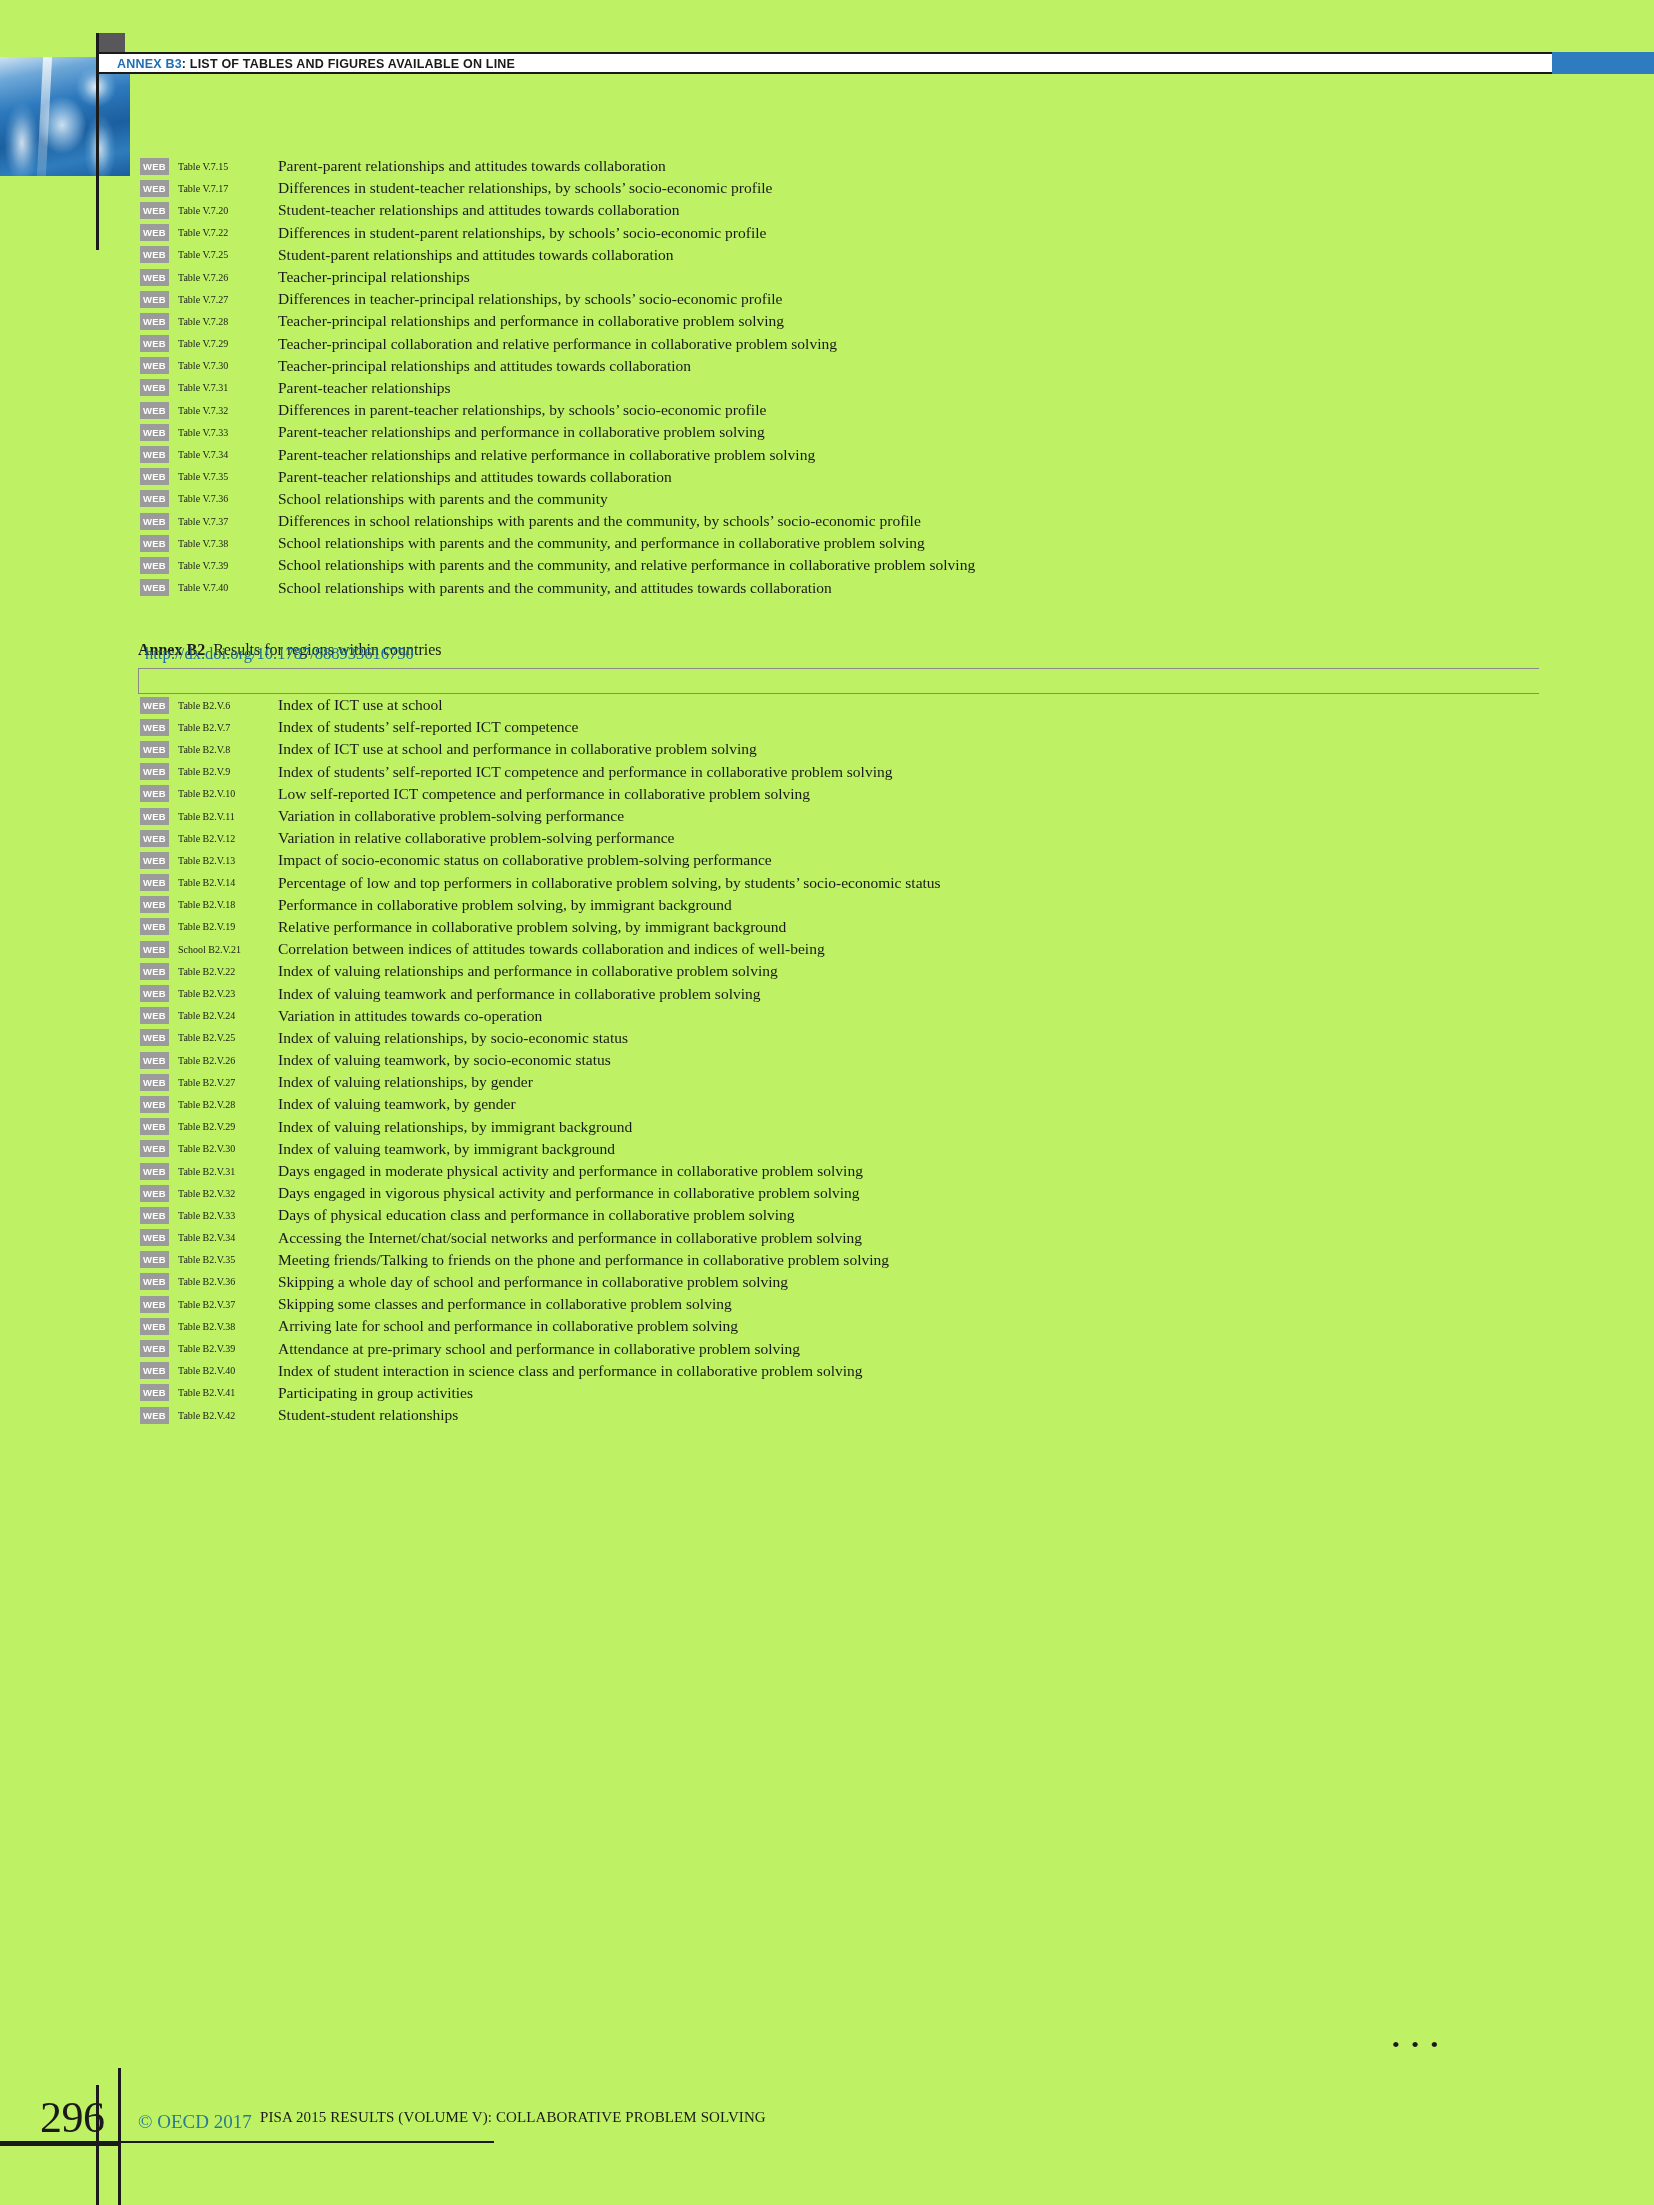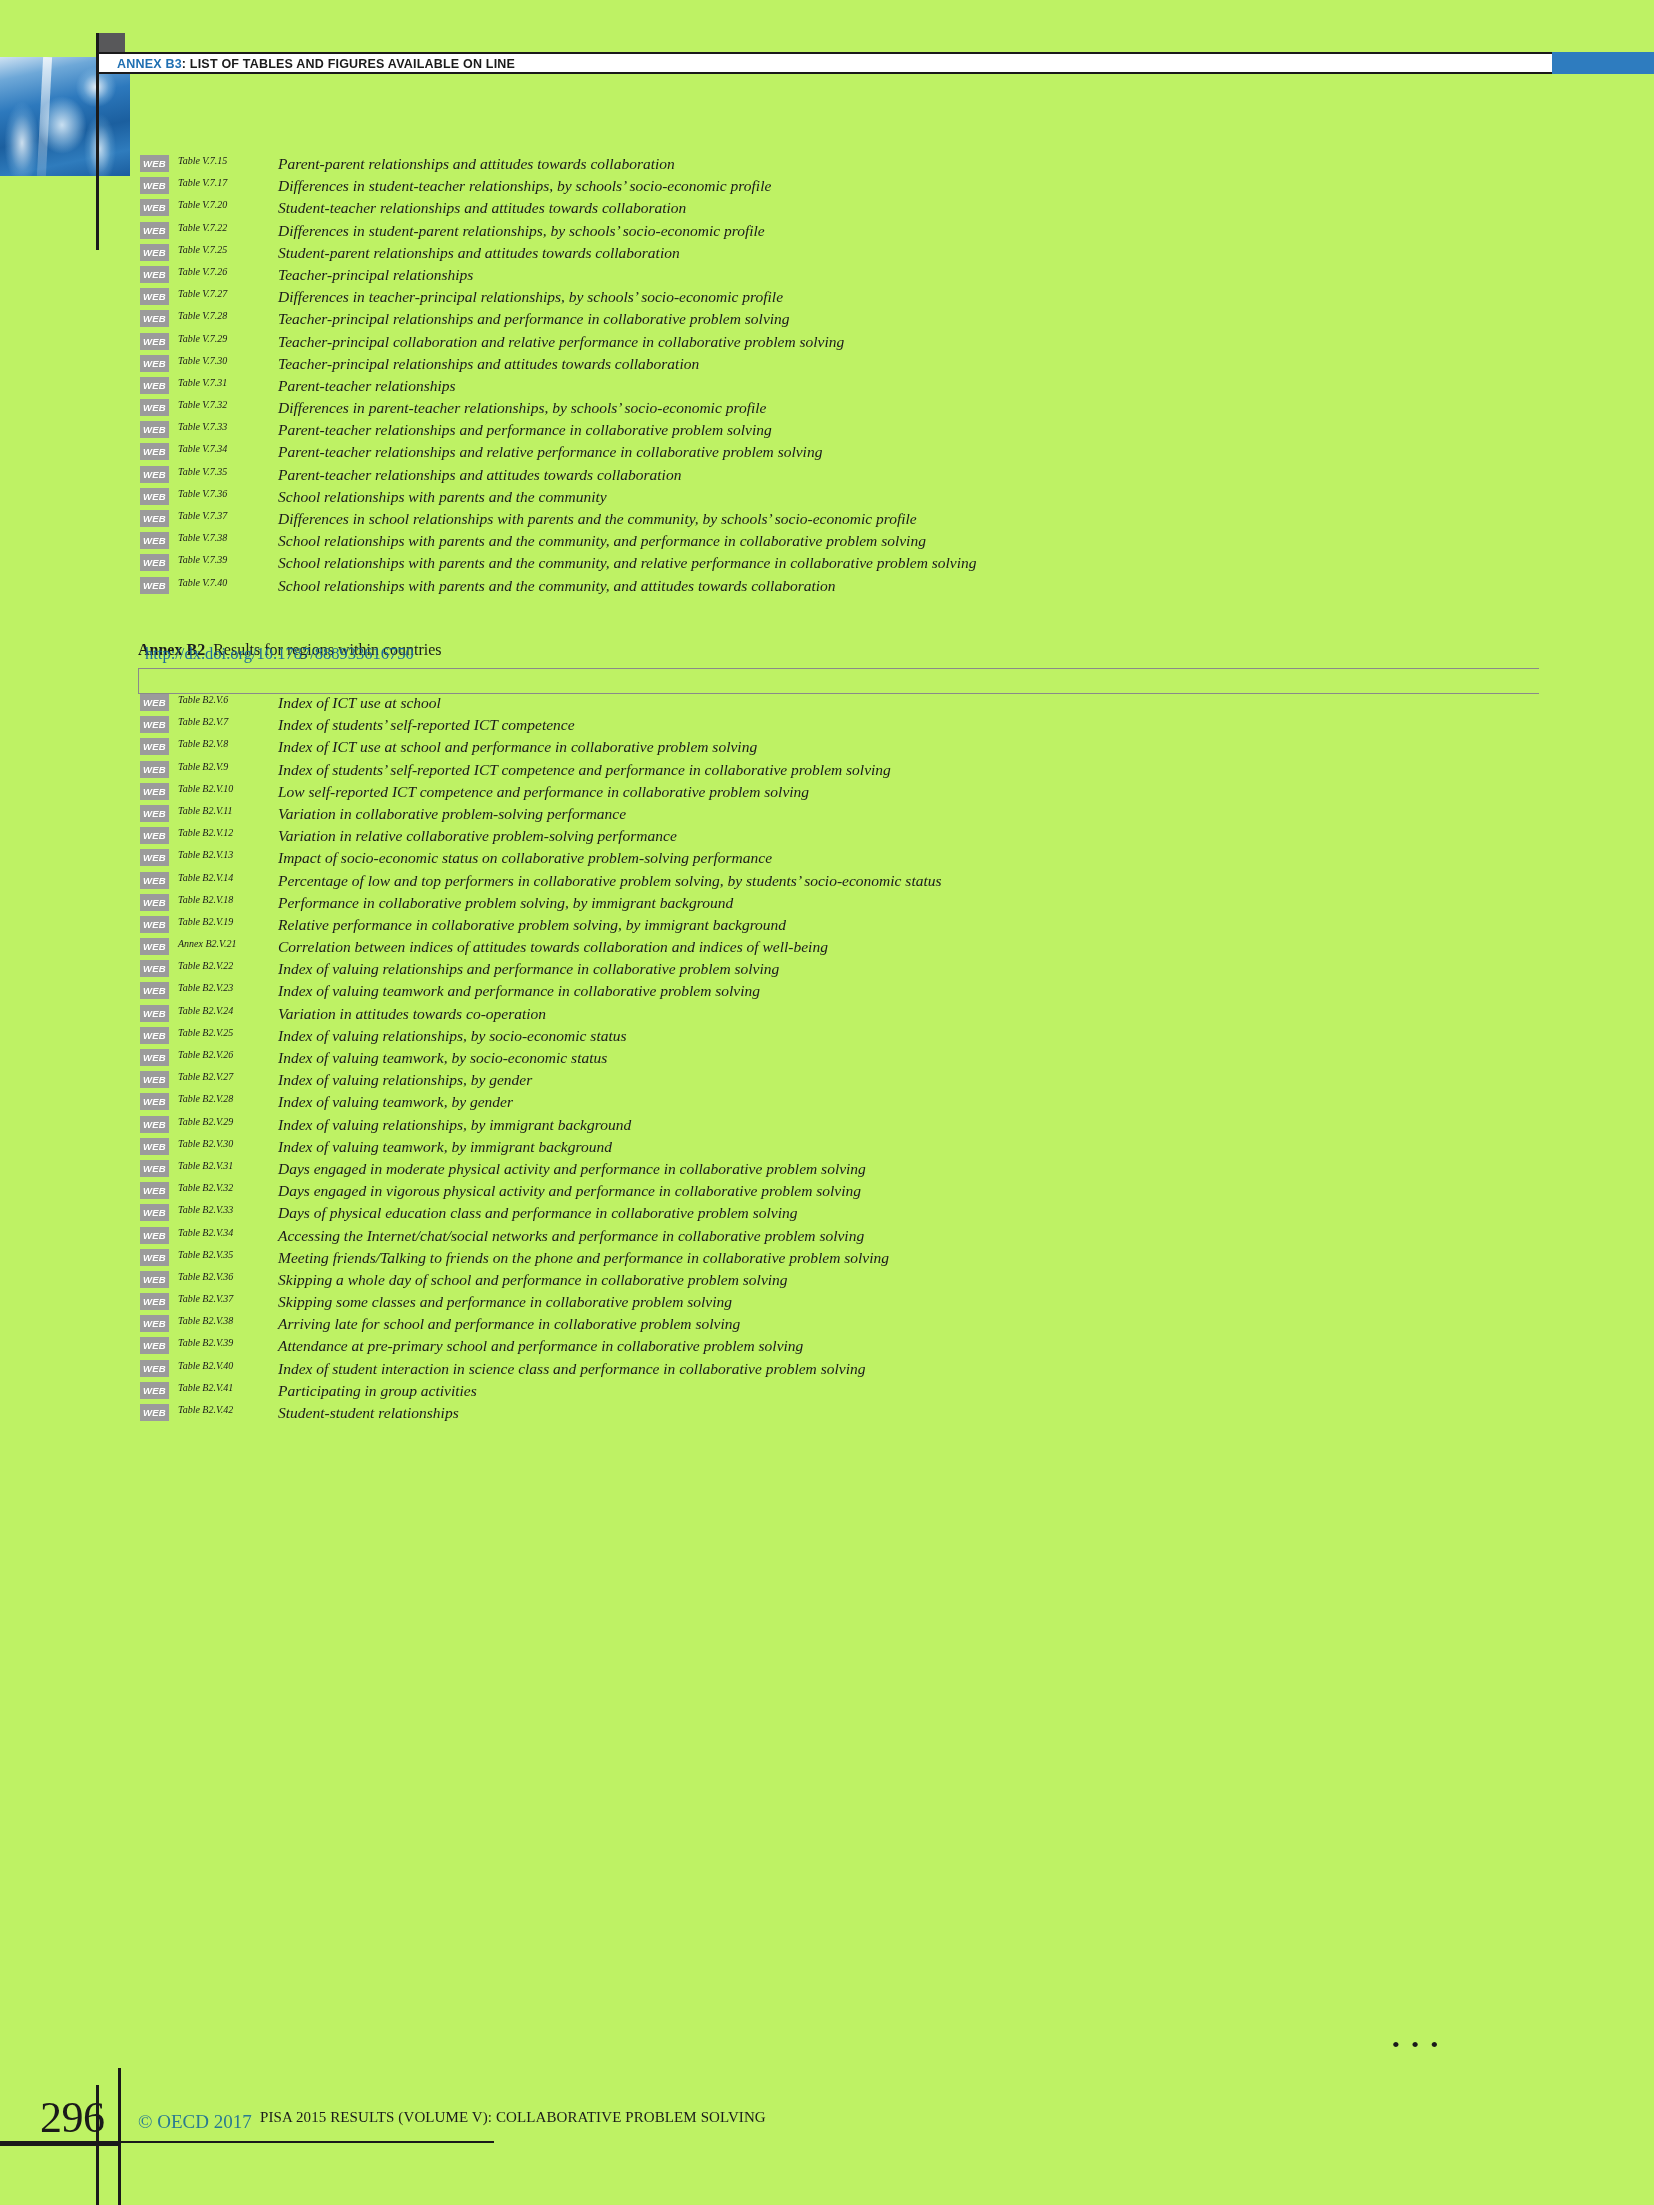--- a/index.html
+++ b/index.html
@@ -93,24 +93,23 @@
   }
   .hdr-text .annex { color: #1f6fb2; }
 
   
   .block {
     position: absolute;
     left: 140px;
   }
   .row {
     display: flex;
-    align-items: flex-start;
+    align-items: center;
     height: 22.2px;
     white-space: nowrap;
-    font-style: italic;
   }
   .web-badge {
     flex: 0 0 auto;
     width: 29px;
     height: 17px;
     background: #9b9b9b;
     color: #ffffff;
     font-size: 9.5px;
     font-weight: bold;
     letter-spacing: .3px;
@@ -403,21 +402,21 @@
         <span class="tbl-id">Table B2.V.18</span>
         <span class="tbl-desc">Performance in collaborative problem solving, by immigrant background</span>
       </div>
       <div class="row">
         <span class="web-badge">WEB</span>
         <span class="tbl-id">Table B2.V.19</span>
         <span class="tbl-desc">Relative performance in collaborative problem solving, by immigrant background</span>
       </div>
       <div class="row">
         <span class="web-badge">WEB</span>
-        <span class="tbl-id">Annex B2.V.21</span>
+        <span class="tbl-id">School B2.V.21</span>
         <span class="tbl-desc">Correlation between indices of attitudes towards collaboration and indices of well-being</span>
       </div>
       <div class="row">
         <span class="web-badge">WEB</span>
         <span class="tbl-id">Table B2.V.22</span>
         <span class="tbl-desc">Index of valuing relationships and performance in collaborative problem solving</span>
       </div>
       <div class="row">
         <span class="web-badge">WEB</span>
         <span class="tbl-id">Table B2.V.23</span>

